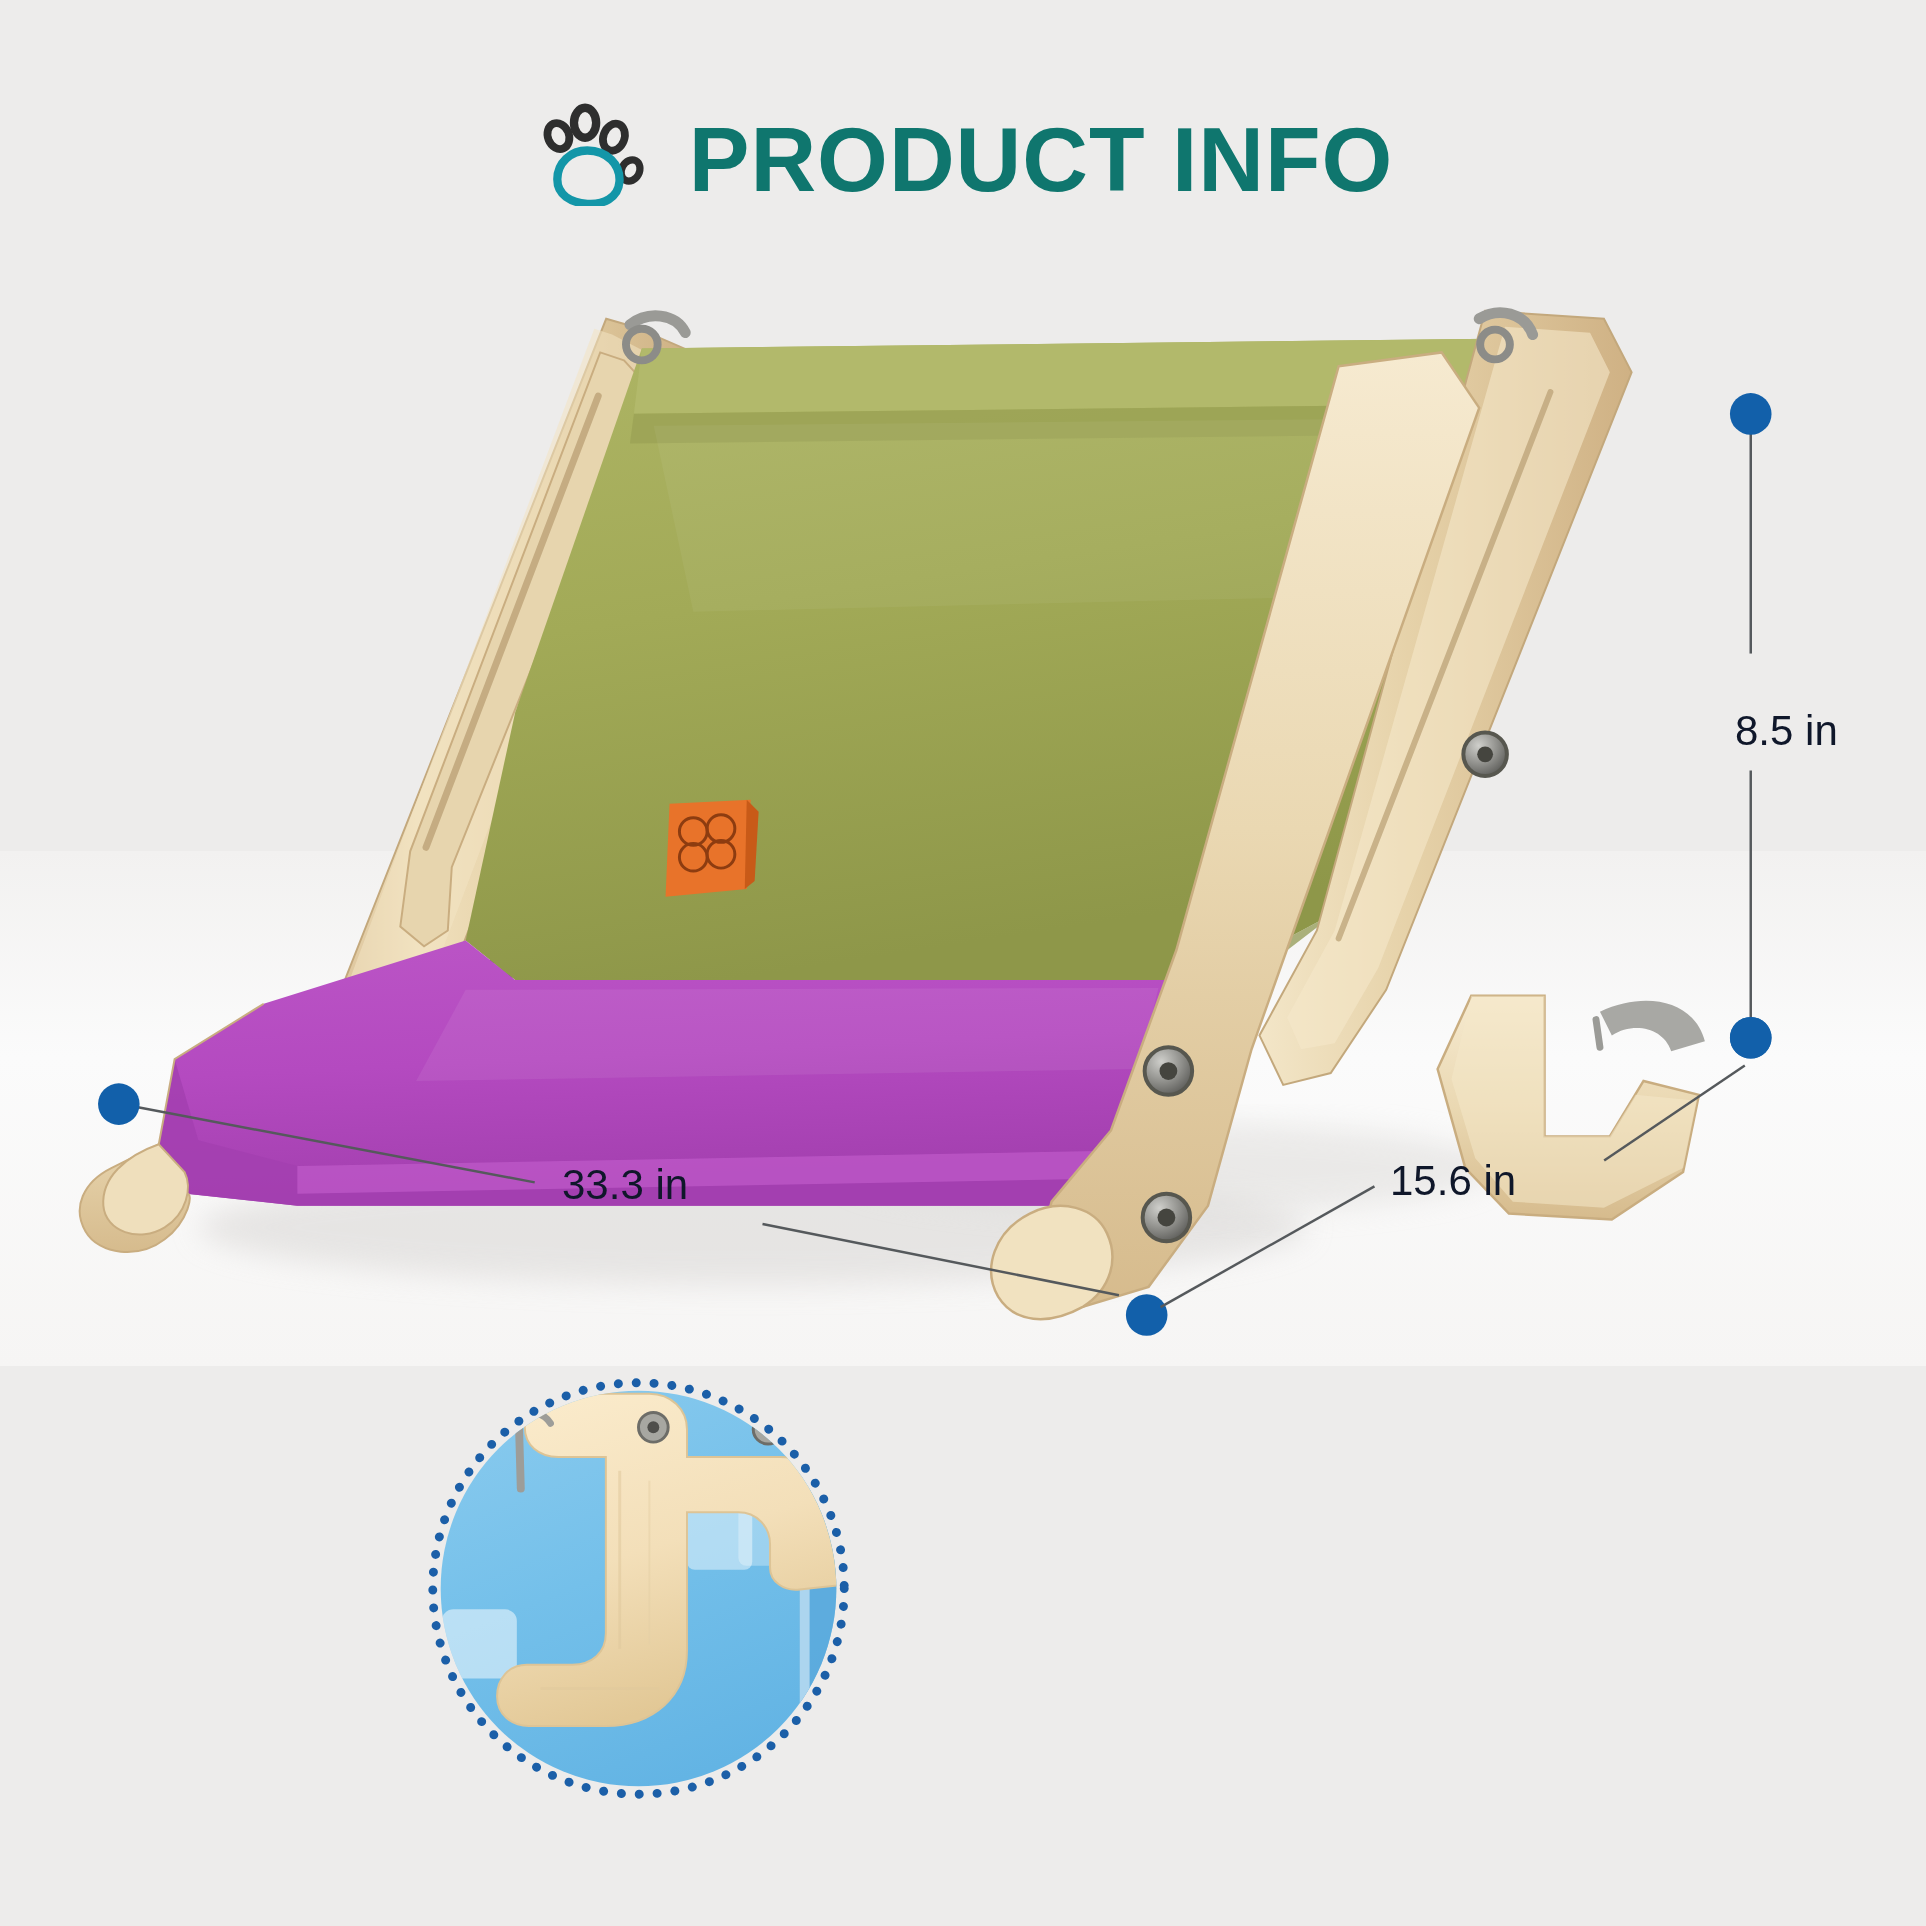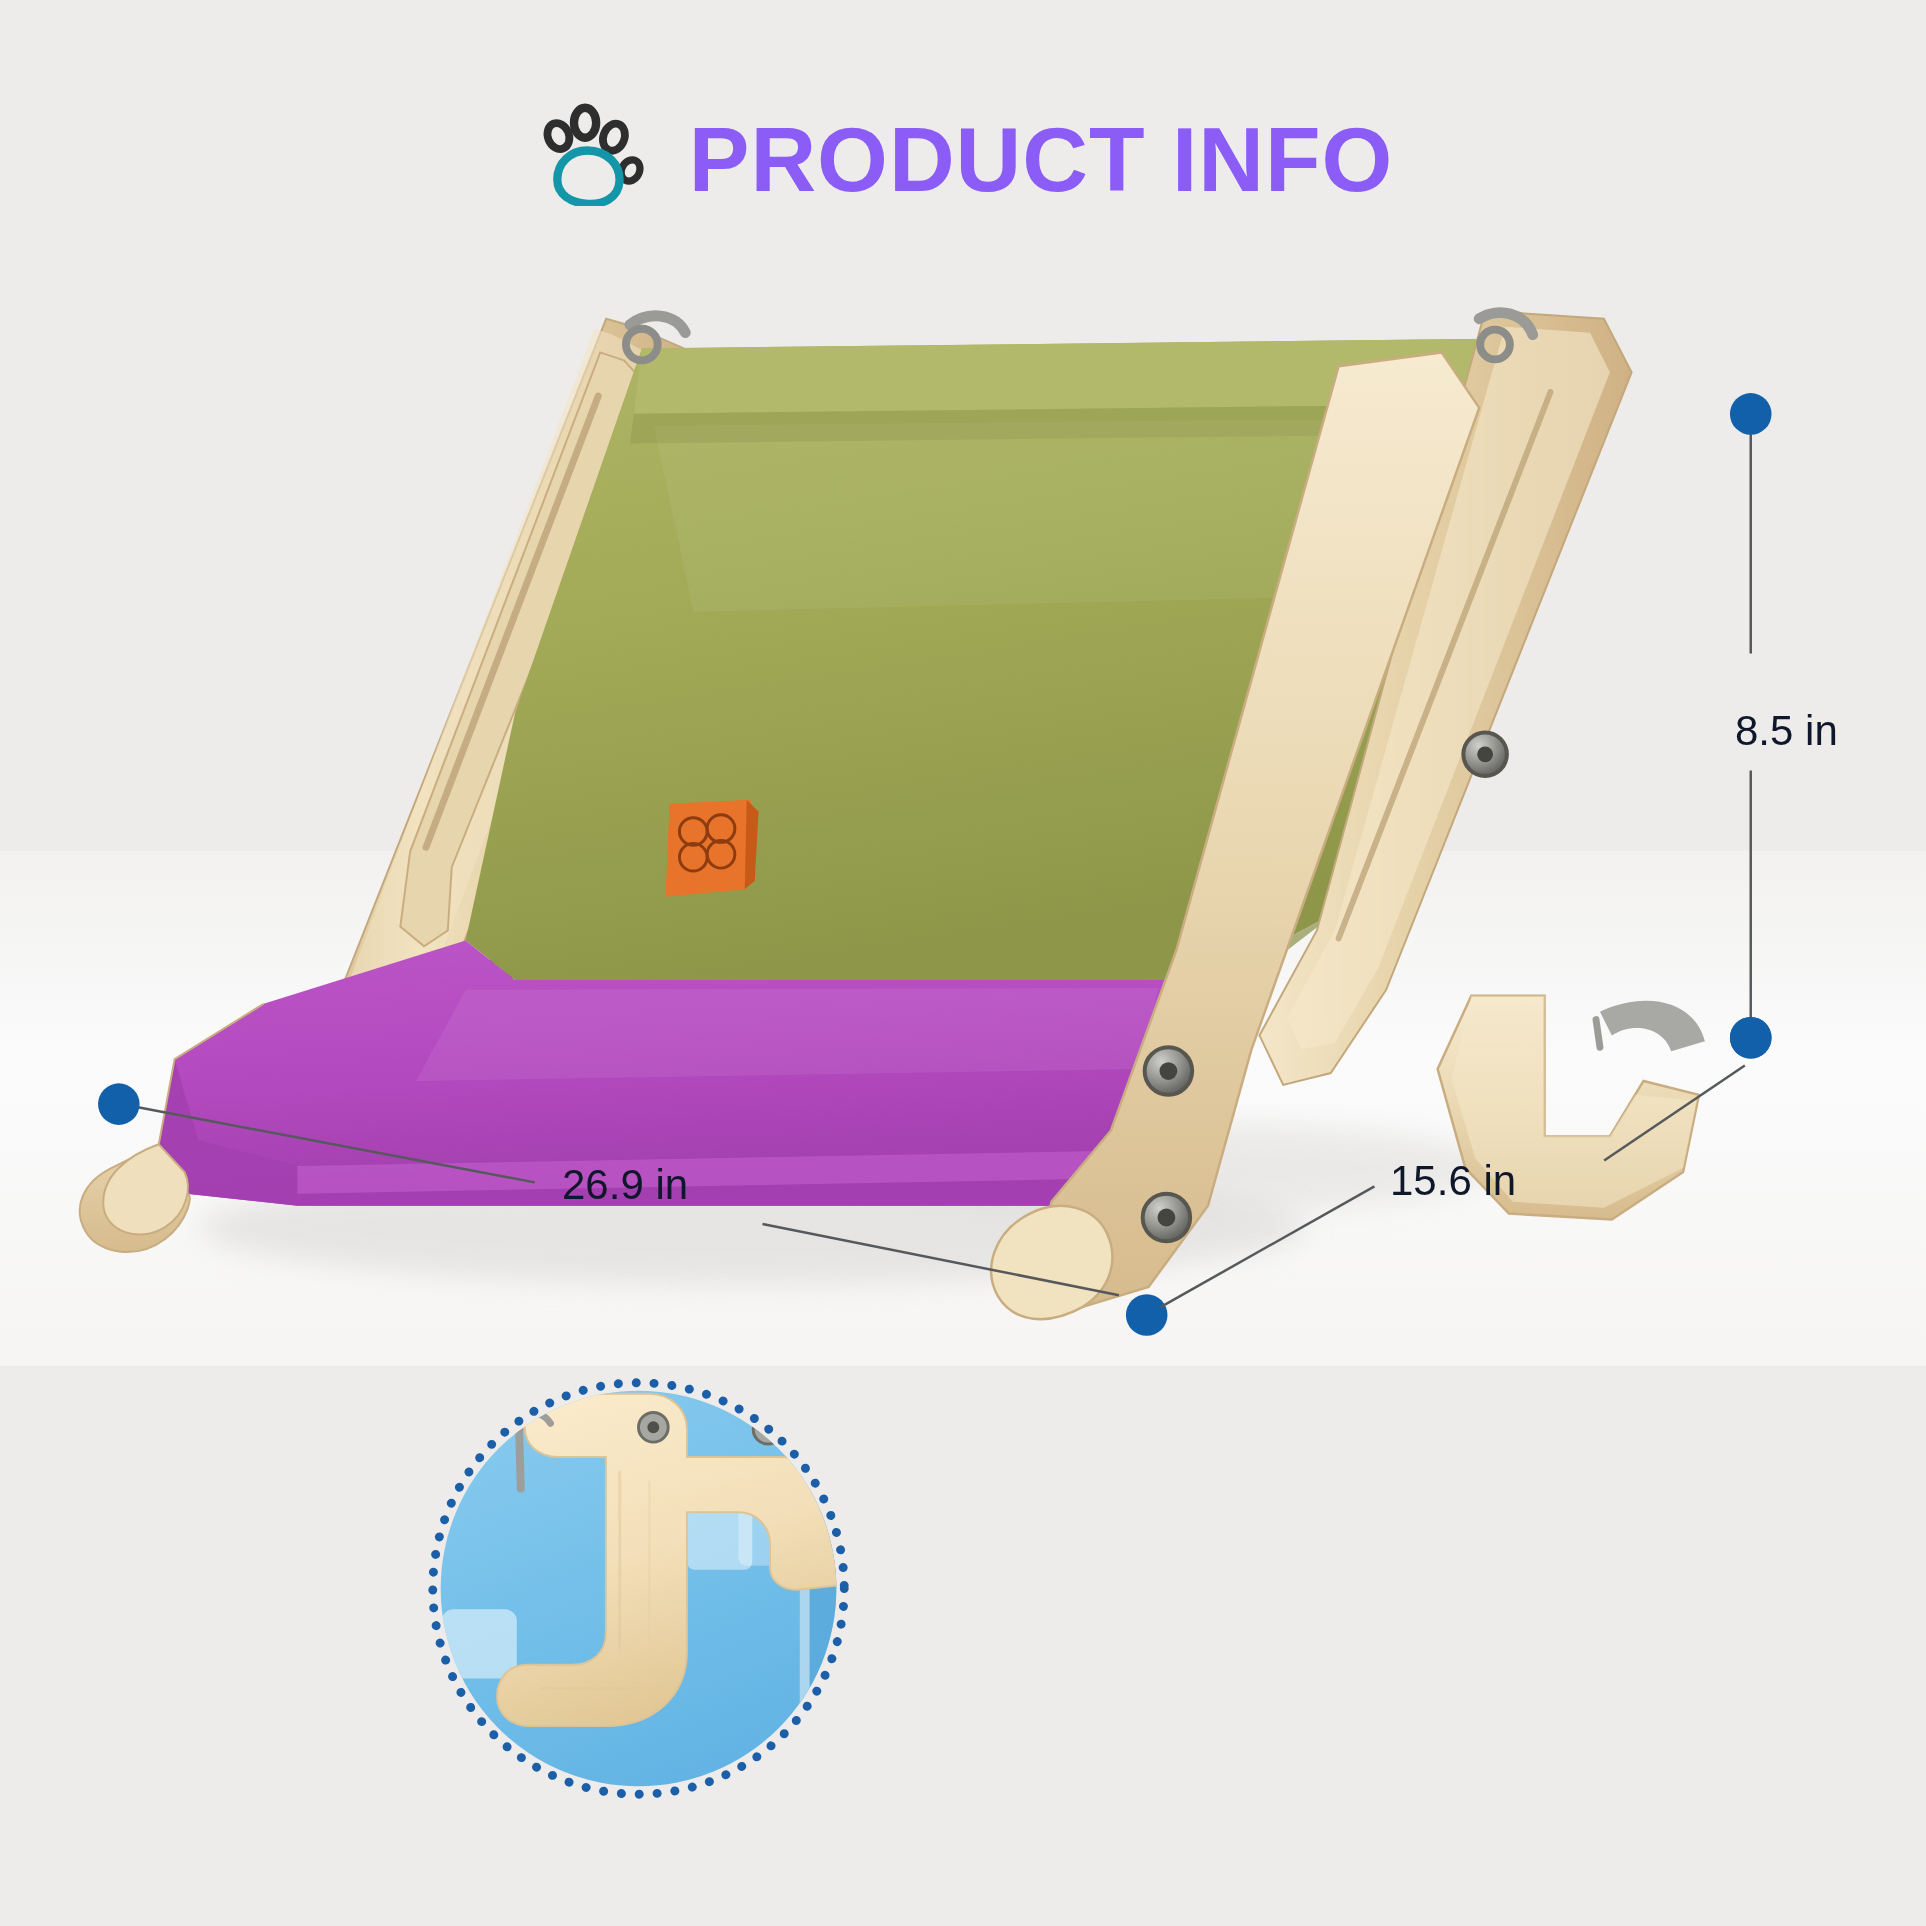--- a/index.html
+++ b/index.html
@@ -12,21 +12,21 @@
   .page { position: relative; width: 1927px; height: 1927px; background: #edeceb; }
 
   
   .header {
     position: absolute; top: 95px; left: 0; width: 100%;
     display: flex; align-items: center; justify-content: center; gap: 44px;
   }
   .paw-icon { width: 111px; height: 111px; display:block; }
   .title {
     font-size: 91px; font-weight: 700; letter-spacing: 1px;
-    color: #8b5cf6; line-height: 1;
+    color: #0f766e; line-height: 1;
     font-family: "Liberation Sans", sans-serif;
     margin-top: 18px;
   }
 
   
   .scene { position: absolute; top: 297px; left: 0; width: 1927px; height: 1069px; }
 
   .floor {
     position:absolute; left:0; top:554px; width:1927px; height:515px;
     background: linear-gradient(180deg,#f2f1f0 0%, #fbfbfb 40%, #f6f5f4 100%);
@@ -221,21 +221,21 @@
     <line x1="770" y1="1236" x2="1130" y2="1308" stroke="#55595c" stroke-width="2.5"></line>
     <circle cx="120" cy="1115" r="21" fill="#1260aa"></circle>
     <circle cx="1158" cy="1328" r="21" fill="#1260aa"></circle>
 
     <line x1="1172" y1="1320" x2="1388" y2="1198" stroke="#55595c" stroke-width="2.5"></line>
     <line x1="1620" y1="1172" x2="1762" y2="1076" stroke="#55595c" stroke-width="2.5"></line>
     <circle cx="1768" cy="1048" r="21" fill="#1260aa"></circle>
   </svg>
 
   <div class="dim-label dim-h">8.5 in</div>
-  <div class="dim-label dim-w">26.9 in</div>
+  <div class="dim-label dim-w">33.3 in</div>
   <div class="dim-label dim-d">15.6 in</div>
 
   <div class="bottom">
 
     <div class="inset-wrap">
       <svg class="inset-svg" viewBox="0 0 458 458" xmlns="http://www.w3.org/2000/svg">
         <defs>
           <clipPath id="circClip">
               <circle cx="229" cy="229" r="200"></circle>
             </clipPath>

